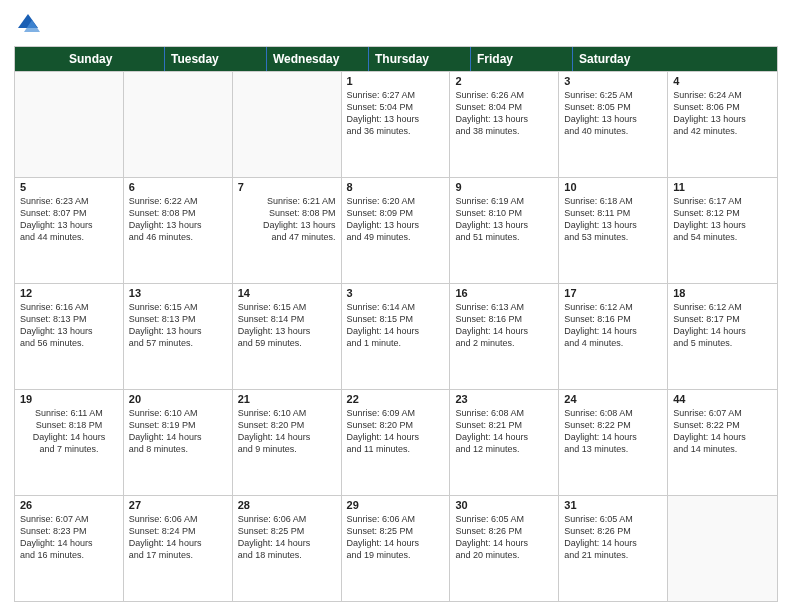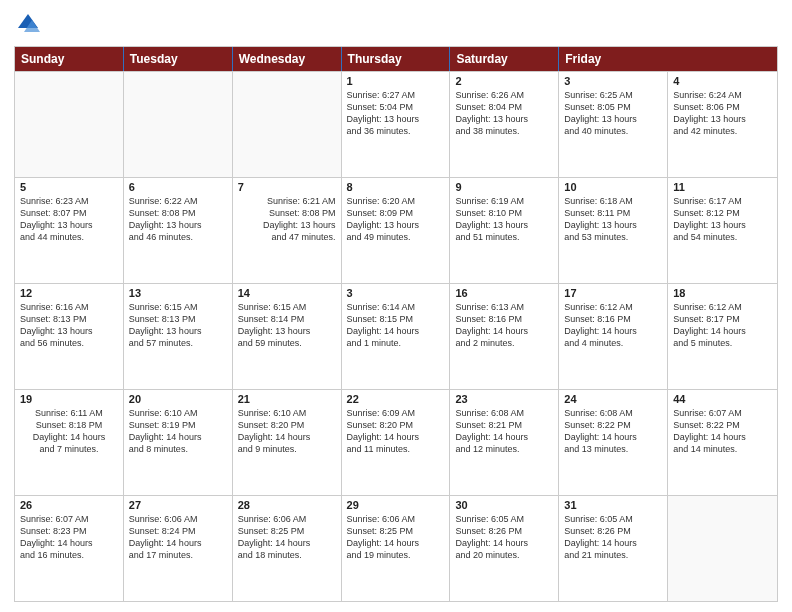--- a/index.html
+++ b/index.html
@@ -53,21 +53,22 @@
     }
     .calendar {
       flex: 1;
       display: flex;
       flex-direction: column;
       border: 1px solid #ccc;
     }
     .cal-header {
       display: grid;
       grid-template-columns: repeat(7, 1fr);
-      background: #7f1d1d;
+      background: #14532d;
+      padding-left: 48px;
     }
     .cal-header-cell {
       color: #fff;
       font-size: 12px;
       font-weight: bold;
       padding: 5px 6px;
       text-align: left;
       border-right: 1px solid #3070c0;
     }
     .cal-header-cell:last-child { border-right: none; }
@@ -124,22 +125,22 @@
       <div class="subtitle"></div>
     </div>
   </div>
 
   <div class="calendar">
     <div class="cal-header">
     <div class="cal-header-cell">Sunday</div>
         <div class="cal-header-cell">Tuesday</div>
         <div class="cal-header-cell">Wednesday</div>
         <div class="cal-header-cell">Thursday</div>
+        <div class="cal-header-cell">Friday</div>
         <div class="cal-header-cell">Saturday</div>
-        <div class="cal-header-cell">Friday</div>
       </div>
     <div class="cal-body">
     <div class="cal-row">
           <div class="cal-cell empty"></div>
           <div class="cal-cell empty"></div>
           <div class="cal-cell empty"></div>
           <div class="cal-cell">
             <div class="day-num">1</div>
             <div class="cell-info" style="white-space: pre-line;">Sunrise: 6:27 AM
 Sunset: 5:04 PM

